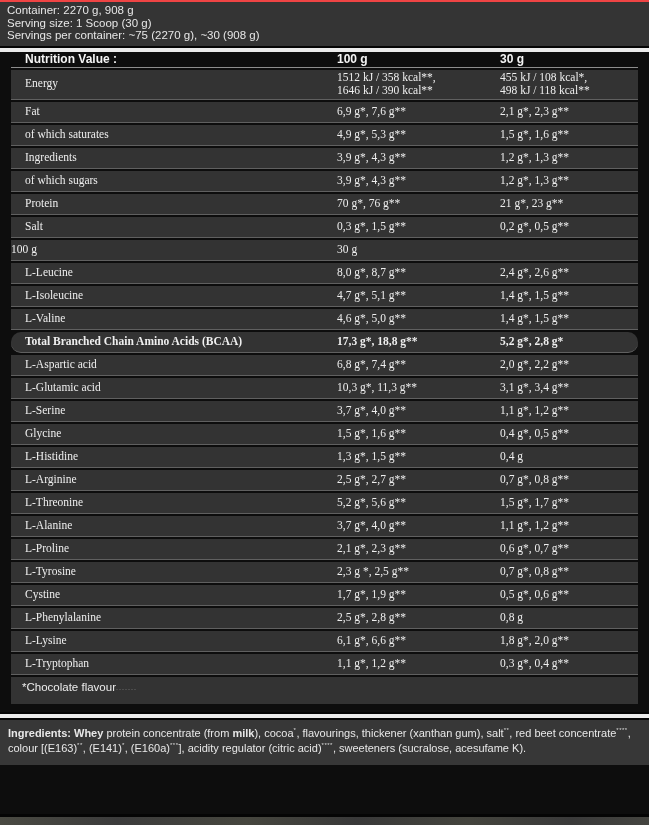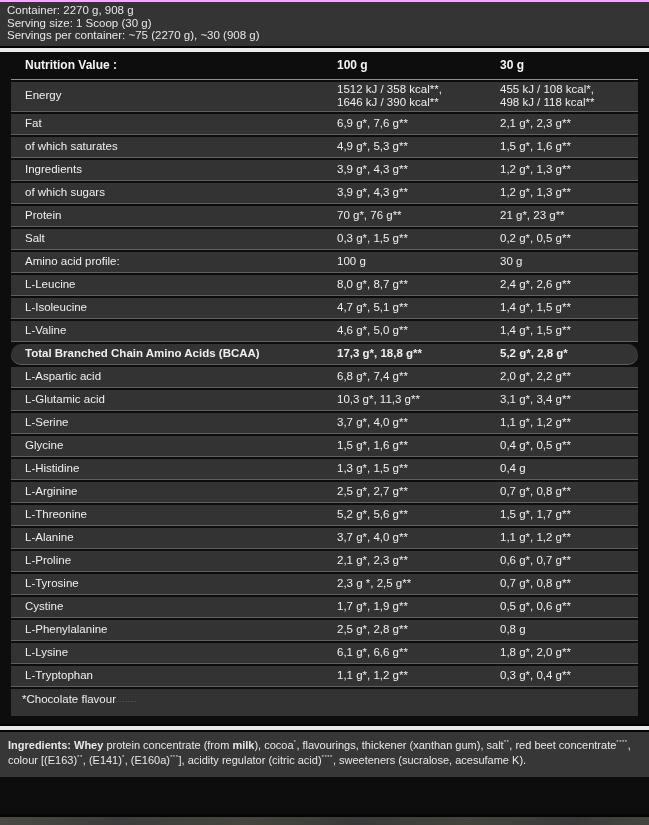--- a/index.html
+++ b/index.html
@@ -8,58 +8,59 @@
     background: #000;
     font-family: "Liberation Sans", sans-serif;
     color: #ececec;
     -webkit-font-smoothing: antialiased;
   }
   .label-root { width: 649px; height: 825px; background: #050505; display: flex; flex-direction: column; }
 
   
   .top-info {
     background: #343434;
-    border-top: 2px solid #f0abfc;
+    border-top: 2px solid #ef4444;
     padding: 2px 0 4px 7px;
     font-size: 11.5px;
     line-height: 12.5px;
     color: #e6e6e6;
   }
 
   .hr-white { height: 4px; background: #ebebeb; }
   .hr-white.top { margin: 2px 0 0 0; }
   .hr-white.bottom { margin: 2px 0 0 0; }
 
   
   .table-wrap { background: #0d0d0d; padding: 0 11px 8px 11px; }
 
   .thead {
     display: grid;
     grid-template-columns: 326px 163px 1fr;
     align-items: center;
-    height: 28px;
+    height: 16px;
     font-weight: bold;
     font-size: 12px;
     color: #f5f5f5;
     border-bottom: 1px solid #8d8d8d;
   }
   .thead .cell.row-label { padding-left: 14px; }
 
   #rows { padding-top: 2px; }
   .row {
     display: grid;
     grid-template-columns: 326px 163px 1fr;
     align-items: center;
     background: #333333;
     min-height: 21px;
     font-size: 11.5px;
     color: #efefef;
     border-bottom: 1px solid #606060;
     margin-bottom: 2px;
     padding: 1px 0;
+    font-family: Liberation Serif, serif;
   }
   .row.bold { font-weight: bold; border-radius: 10px; }
   .cell { white-space: pre-line; line-height: 1.18; }
   .cell.row-label { padding-left: 14px; }
 
   
   .footnotes {
     background: #333333;
     padding: 4px 0 8px 11px;
     font-size: 11.5px;
@@ -144,21 +145,20 @@
           <div class="cell row-label">Protein</div>
           <div class="cell value-100g">70 g*, 76 g**</div>
           <div class="cell value-30g">21 g*, 23 g**</div>
         </div>
         <div class="row">
           <div class="cell row-label">Salt</div>
           <div class="cell value-100g">0,3 g*, 1,5 g**</div>
           <div class="cell value-30g">0,2 g*, 0,5 g**</div>
         </div>
         <div class="row">
-          <div class="cell row-label">Amino acid profile:</div>
           <div class="cell value-100g">100 g</div>
           <div class="cell value-30g">30 g</div>
         </div>
         <div class="row">
           <div class="cell row-label">L-Leucine</div>
           <div class="cell value-100g">8,0 g*, 8,7 g**</div>
           <div class="cell value-30g">2,4 g*, 2,6 g**</div>
         </div>
         <div class="row">
           <div class="cell row-label">L-Isoleucine</div>

